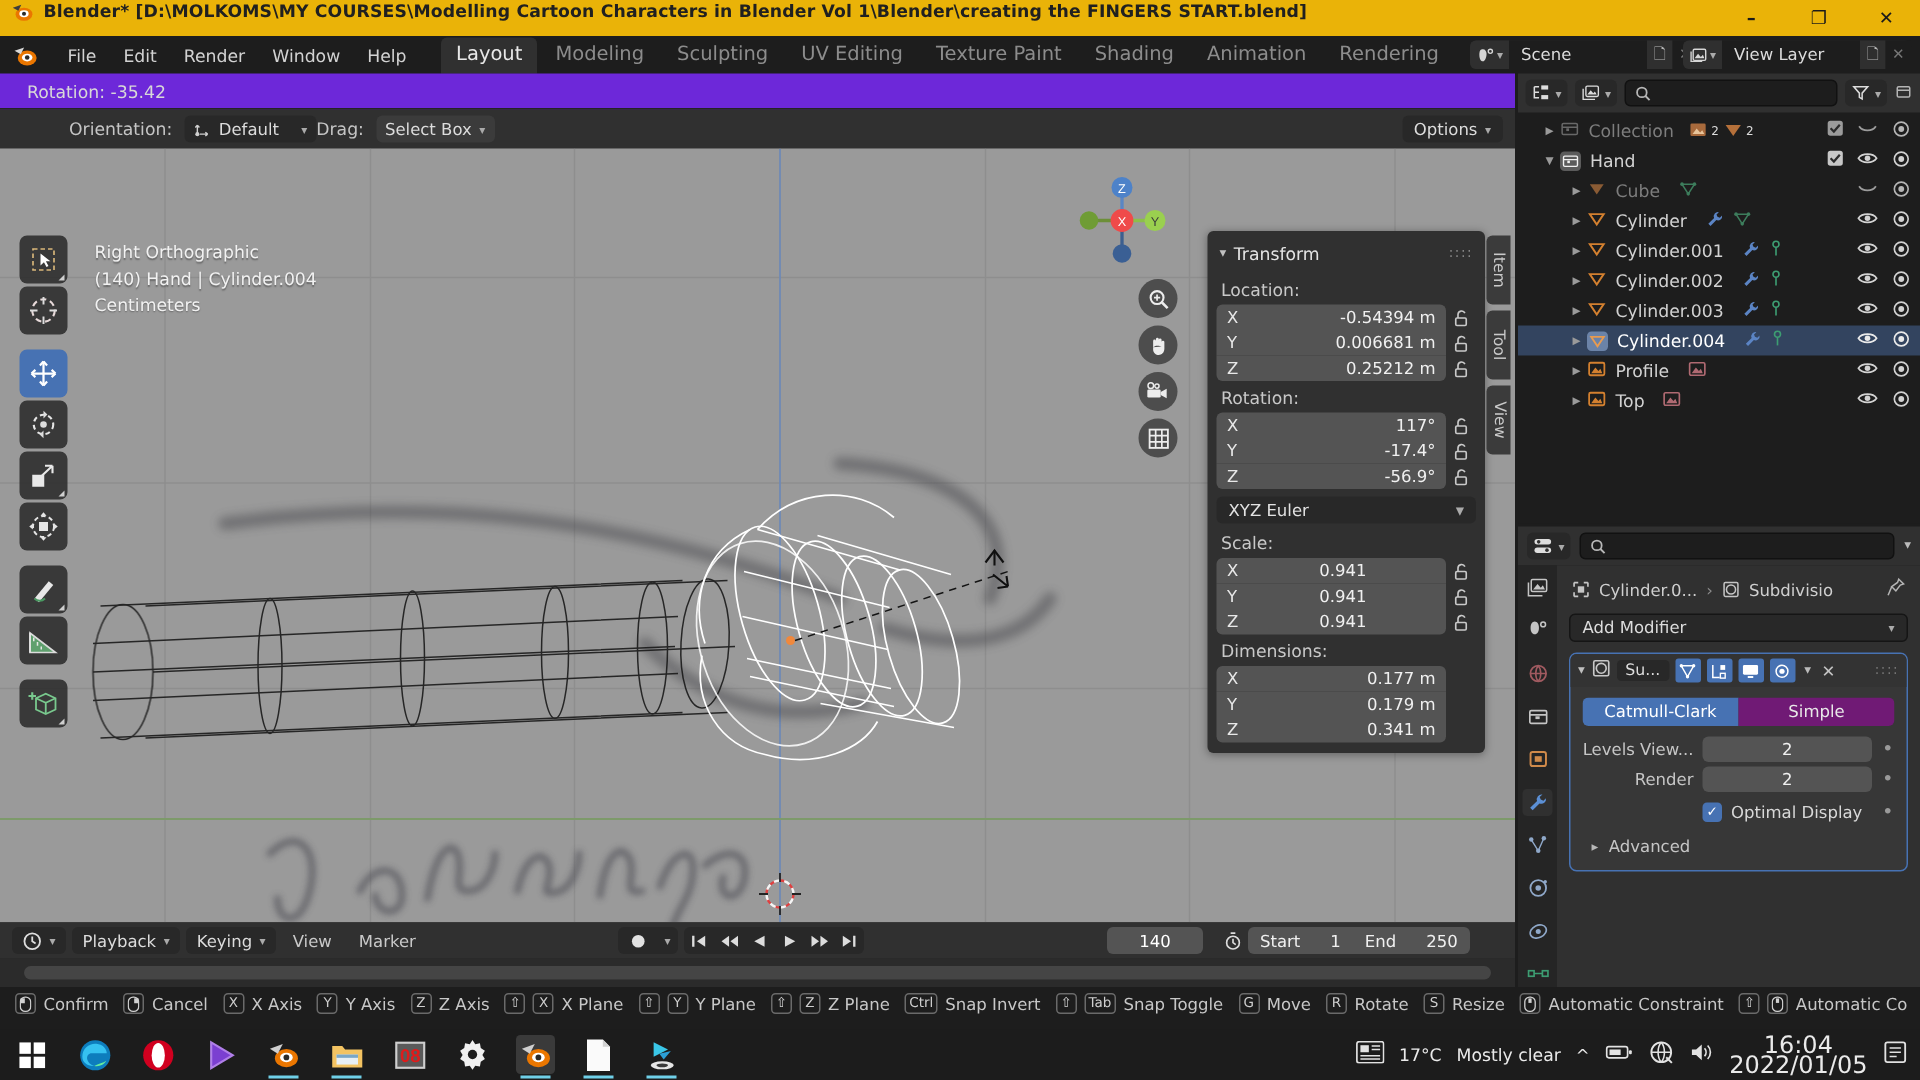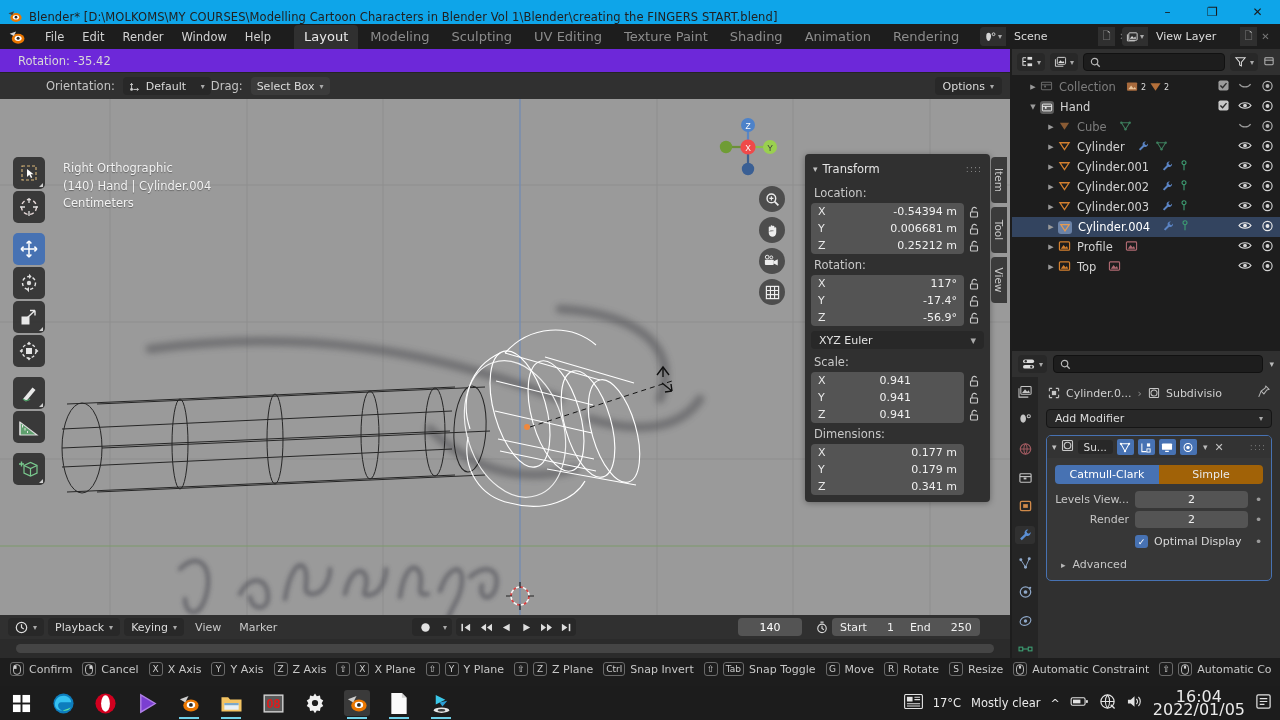--- a/index.html
+++ b/index.html
@@ -7,21 +7,21 @@
     width:1280px; height:720px; overflow:hidden;
     background:#1d1d1d;
     font-family:"DejaVu Sans", sans-serif;
     font-size:11px; color:#e0e0e0;
     -webkit-font-smoothing:antialiased;
   }
   .app { position:relative; width:1280px; height:720px; }
 
   
   .titlebar { position:absolute; left:0; top:0; width:1280px; height:24px;
-              background:#0ea5e9; color:#1a1a1a; display:flex; align-items:flex-end; }
+              background:#eab308; color:#1a1a1a; display:flex; align-items:flex-start;font-weight:bold; }
   .titlebar .ticon { width:16px;height:16px;margin-left:7px;margin-right:6px; position:relative; }
   .titlebar .tt { font-size:11.5px; color:#202020; white-space:nowrap; letter-spacing:0.1px;}
   .winbtns { position:absolute; right:0; top:0; height:24px; display:flex; }
   .winbtn { width:45px; height:24px; display:flex;align-items:center;justify-content:center;
             color:#1a1a1a; font-size:12px;}
 
   
   .topbar { position:absolute; left:0; top:24px; width:1280px; height:25px;
             background:#1d1d1d; display:flex; align-items:center; }
   .blogo { width:18px;height:18px;margin-left:8px;margin-right:10px; position:relative;}
@@ -152,21 +152,21 @@
            display:flex; align-items:center; padding:0 8px; font-size:11px; color:#dcdcdc;}
   .modbox{ margin-top:7px; border:1px solid #4772b3; border-radius:5px; background:#373737;}
   .modhdr{ height:22px; display:flex; align-items:center; gap:4px; padding:0 5px; background:#333;
            border-radius:4px 4px 0 0;}
   .mod-name{ background:#282828; border-radius:3px; padding:1px 6px; font-size:10.5px; color:#ddd;}
   .tg{ width:17px;height:16px; display:flex;align-items:center;justify-content:center; border-radius:2px;}
   .tg.on{ background:#4772b3; }
   .modbody{ padding:7px 8px 9px;}
   .segctl{ display:flex; height:19px; border-radius:4px; overflow:hidden; margin-bottom:7px;}
   .seg{ flex:1; display:flex;align-items:center;justify-content:center; font-size:11px;
-        background:#a16207; color:#e8e8e8;}
+        background:#701a75; color:#e8e8e8;}
   .seg.on{ background:#4772b3; color:#fff;}
   .prow{ display:flex; align-items:center; margin-bottom:3px; gap:6px;}
   .prow .plbl{ width:74px; text-align:right; font-size:11px; color:#c6c6c6;}
   .pfld{ flex:1; height:17px; background:#545454; border-radius:4px; display:flex;
          align-items:center; justify-content:center; font-size:11px; color:#f0f0f0;}
   .dot{ width:9px; text-align:center; color:#9a9a9a; font-size:13px; line-height:10px;}
   .cbrow{ display:flex; align-items:center; gap:6px; margin:7px 0 4px; padding-left:80px;}
   .cbox{ width:13px;height:13px; background:#4772b3; border-radius:3px;
          display:flex;align-items:center;justify-content:center; color:#fff; font-size:9px;}
   .adv{ display:flex; align-items:center; gap:7px; margin-top:10px; padding-left:6px;

